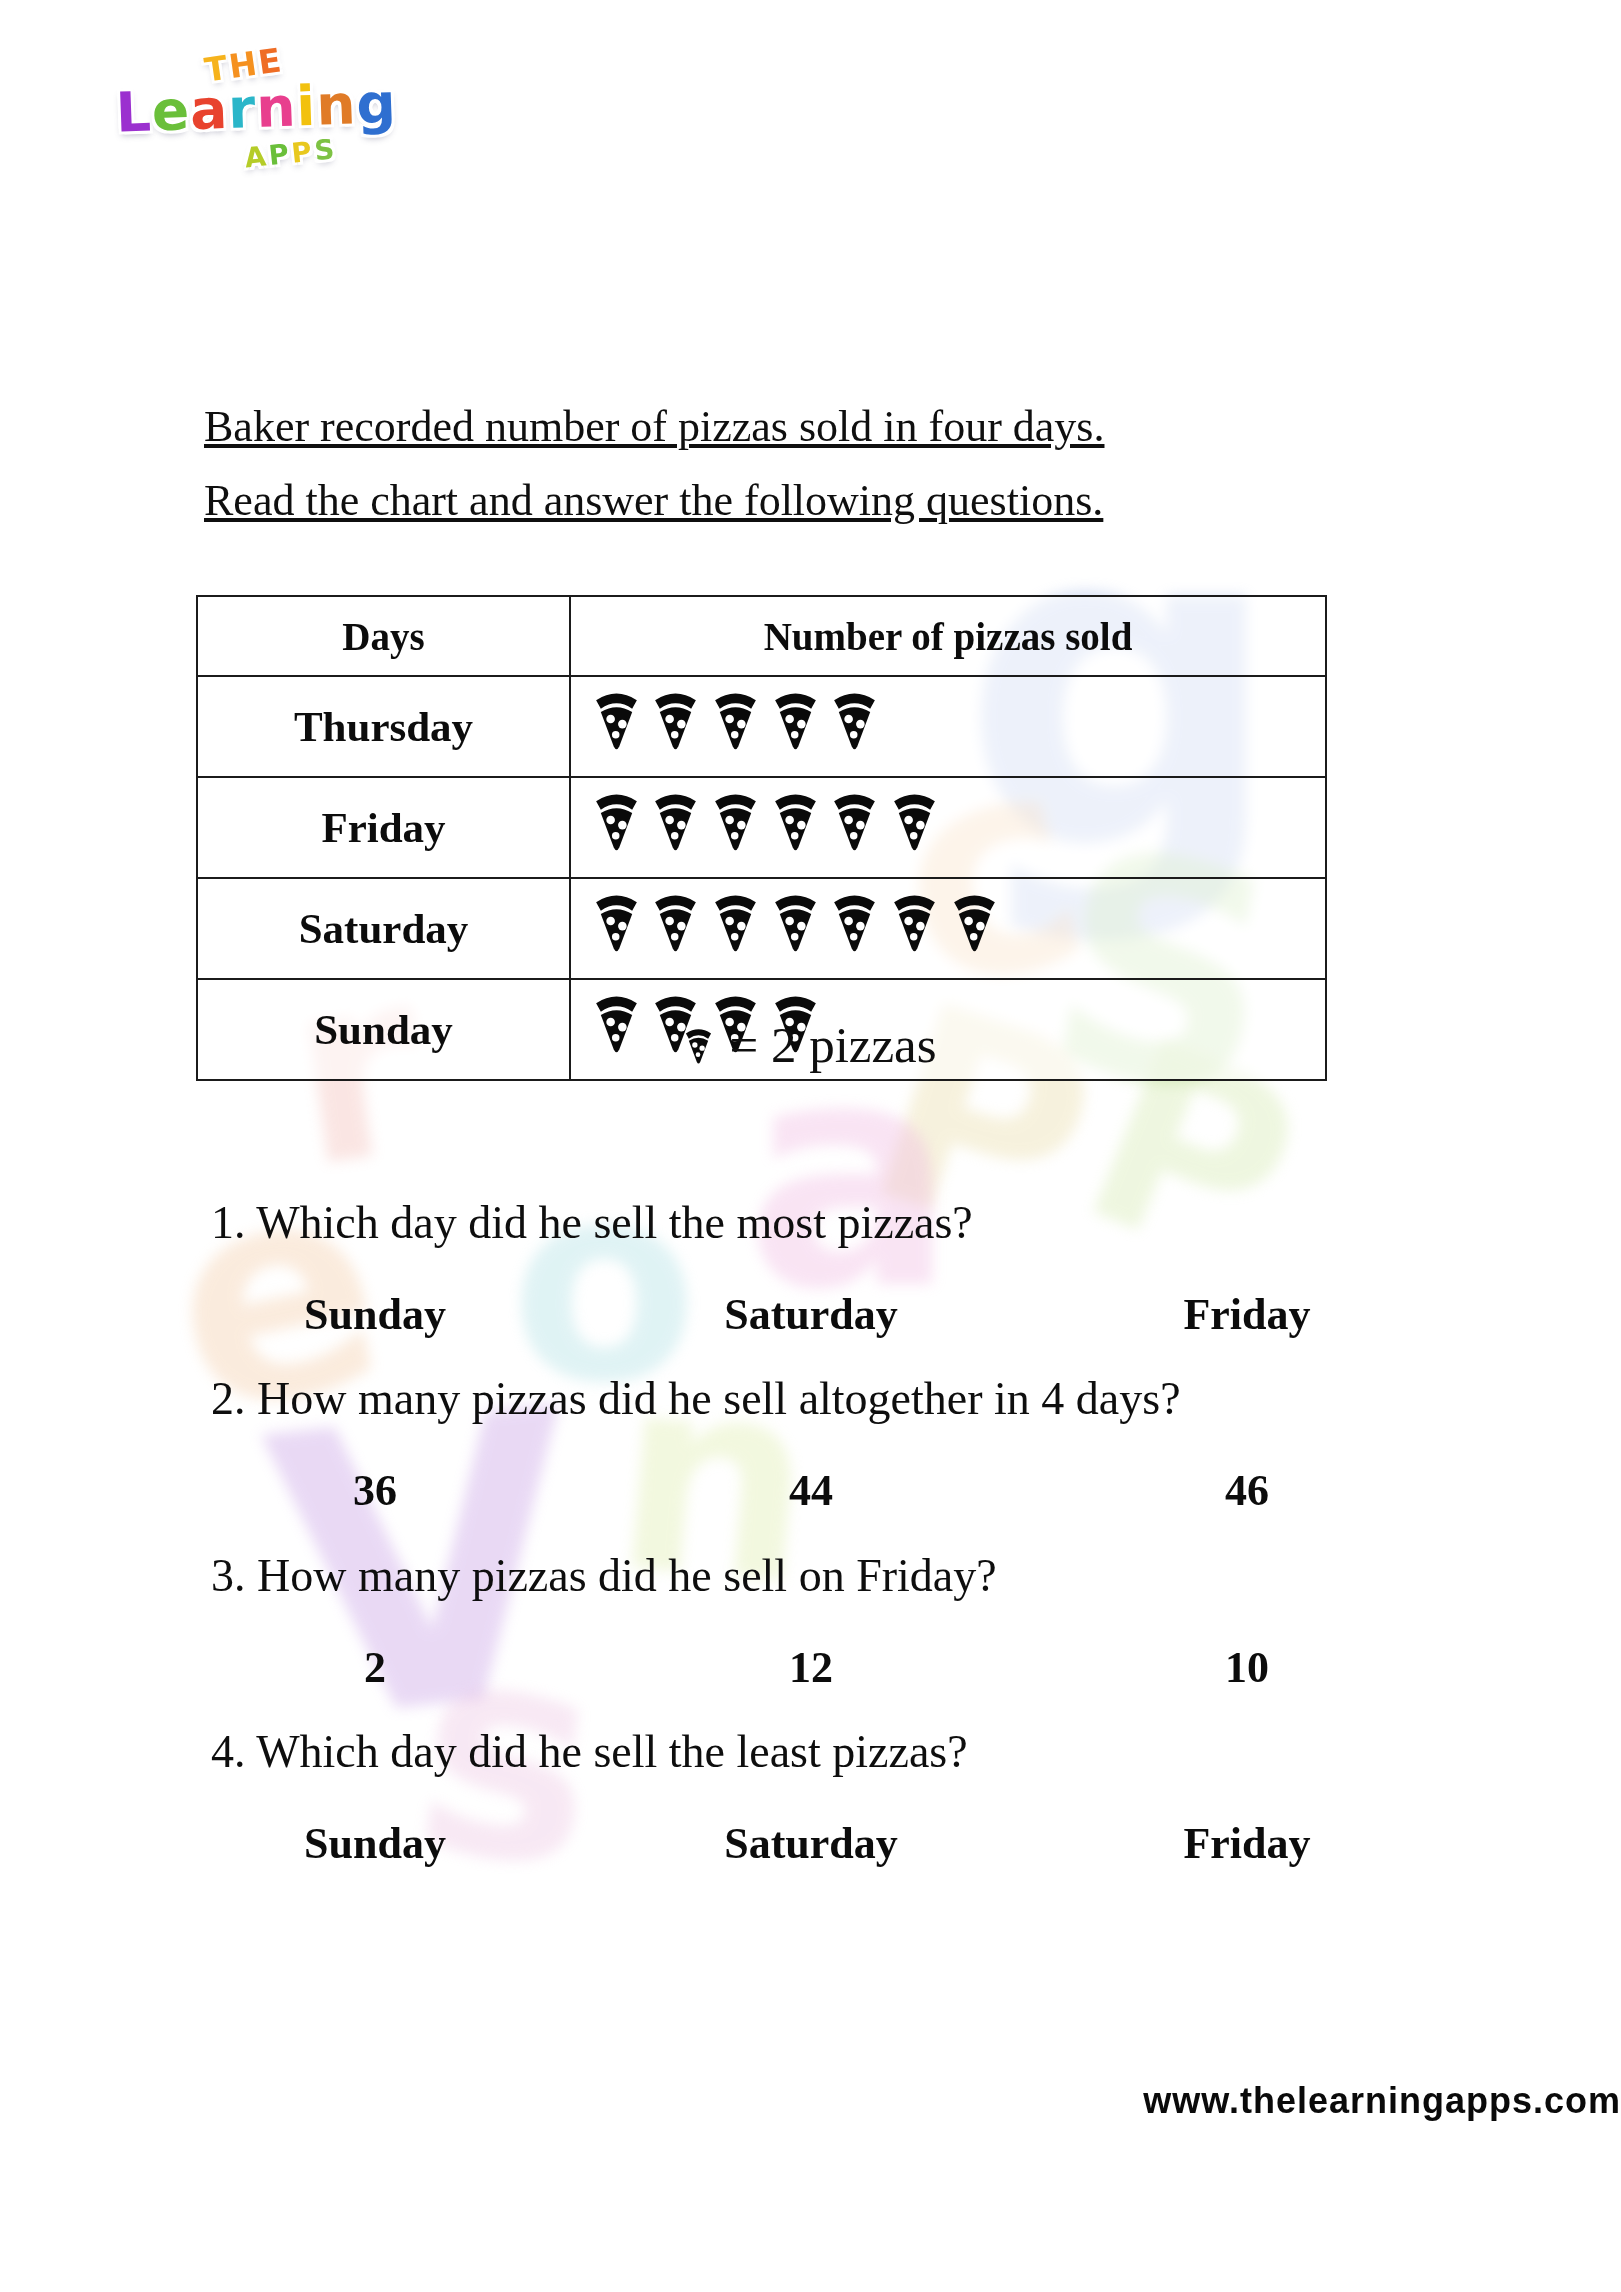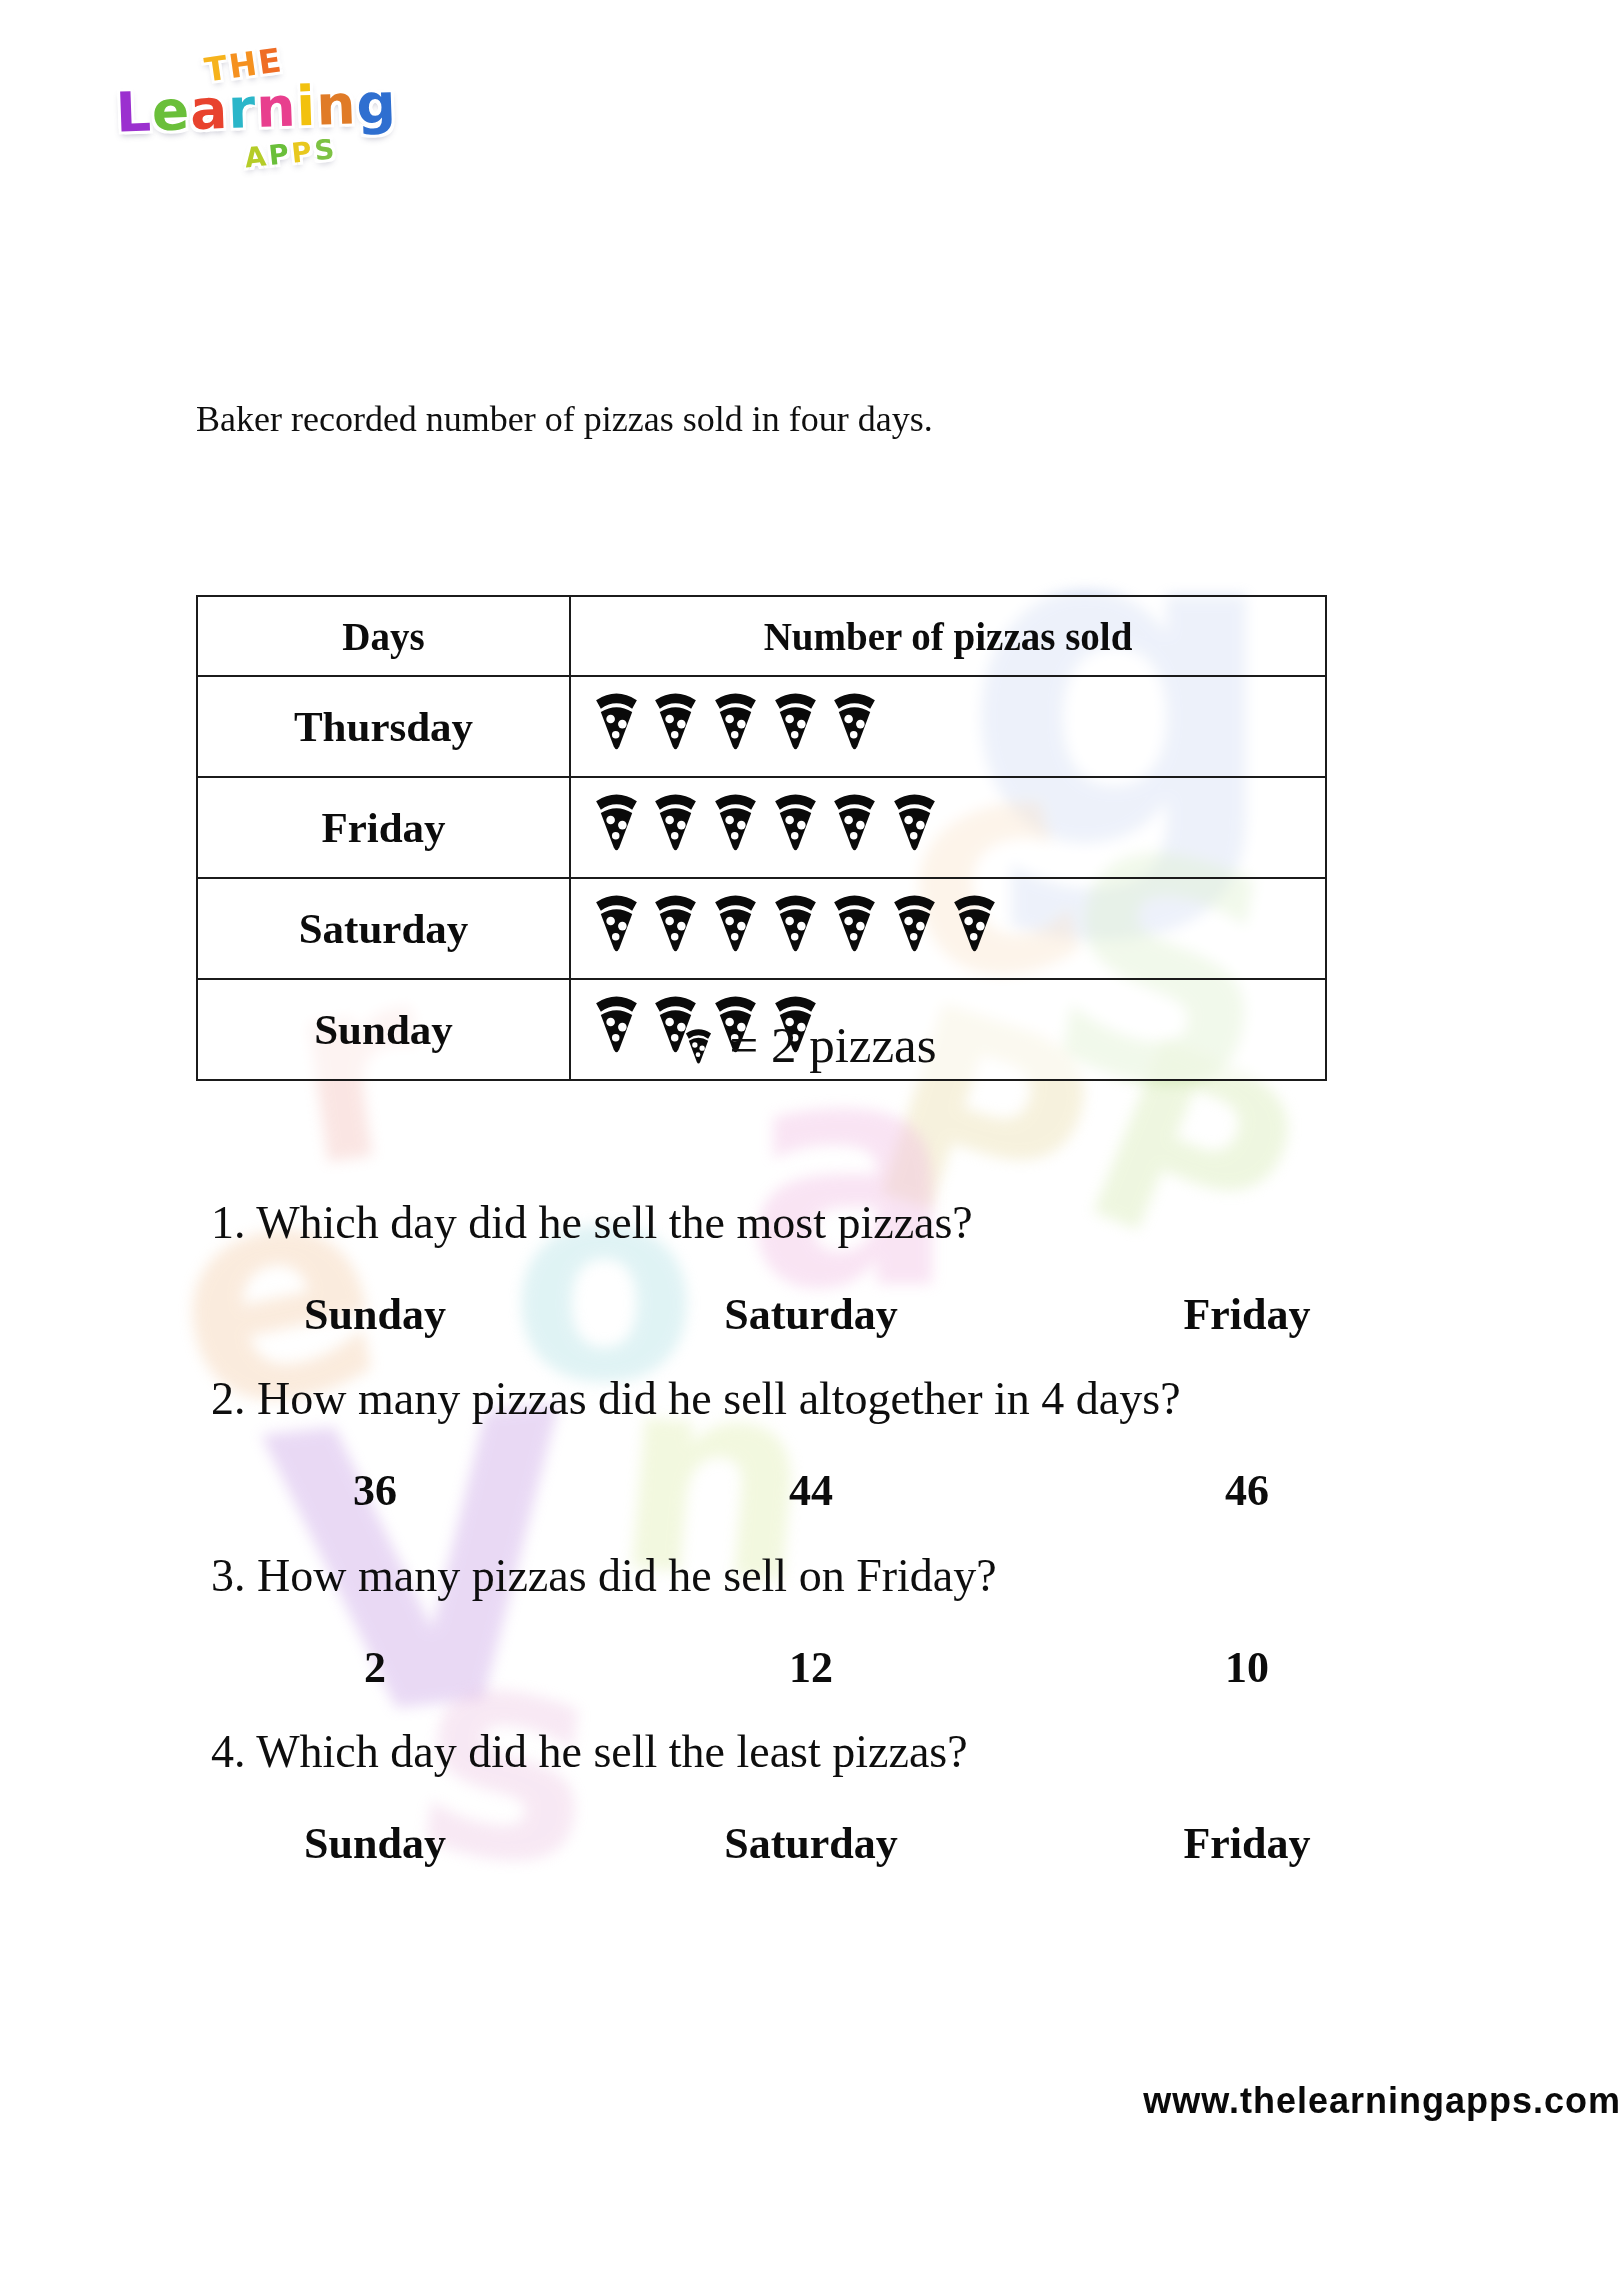--- a/index.html
+++ b/index.html
@@ -28,22 +28,22 @@
     text-shadow:-2.9px -2.9px 0 #fff, 2.9px -2.9px 0 #fff, -2.9px 2.9px 0 #fff, 2.9px 2.9px 0 #fff,
                  0 0 2.9px #fff, 0 3.9px 5.9px rgba(110,110,140,.45);
   }
   
   .title {
     position:absolute; z-index:1; left:0; top:192px; width:100%; margin:0;
     text-align:center; font-family:"DejaVu Sans", sans-serif; font-weight:800;
     font-size:106px; letter-spacing:-4.9px; color:#0c0c0c;
   }
   .intro {
-    position:absolute; z-index:1; left:196px; top:382px; margin:0;
-    font-size:36px; line-height:74px; color:#0f0f0f;
+    position:absolute; z-index:1; left:196px; top:382px; margin:8px;
+    font-size:44px; line-height:74px; color:#0f0f0f;text-decoration:underline;
   }
   
   .pictograph {
     position:absolute; z-index:1; left:196px; top:595px; width:1131px;
     border-collapse:collapse; border:2.9px solid #1b1b1b; background:rgba(255,255,255,0.55);
   }
   .pictograph th, .pictograph td { border:2px solid #1b1b1b; }
   .pictograph th { font-size:39px; font-weight:bold; height:76px; color:#0c0c0c; }
   .col-days { width:369px; }
   .day-cell { font-size:43px; font-weight:bold; text-align:center; height:97px; color:#0c0c0c; }
@@ -91,20 +91,21 @@
 
   <div class="logo">
     <div class="logo-line logo-the"><span style="color: rgb(246, 179, 28);">T</span><span style="color: rgb(245, 145, 32);">H</span><span style="color: rgb(239, 109, 37);">E</span></div>
     <div class="logo-line logo-learning"><span style="color: rgb(155, 48, 207);">L</span><span style="color: rgb(106, 191, 58);">e</span><span style="color: rgb(232, 67, 46);">a</span><span style="color: rgb(43, 182, 201);">r</span><span style="color: rgb(232, 63, 142);">n</span><span style="color: rgb(242, 193, 14);">i</span><span style="color: rgb(224, 123, 39);">n</span><span style="color: rgb(47, 111, 208);">g</span></div>
     <div class="logo-line logo-apps"><span style="color: rgb(181, 204, 40);">A</span><span style="color: rgb(106, 191, 58);">P</span><span style="color: rgb(232, 200, 30);">P</span><span style="color: rgb(125, 194, 67);">S</span></div>
   </div>
 
 
   <p class="intro">
     <span>Baker recorded number of pizzas sold in four days.</span><br>
+    <span>Read the chart and answer the following questions.</span>
   </p>
 
   <table class="pictograph">
     <thead>
       <tr>
         <th class="col-days">Days</th>
         <th>Number of pizzas sold</th>
       </tr>
     </thead>
     <tbody id="table-body">

